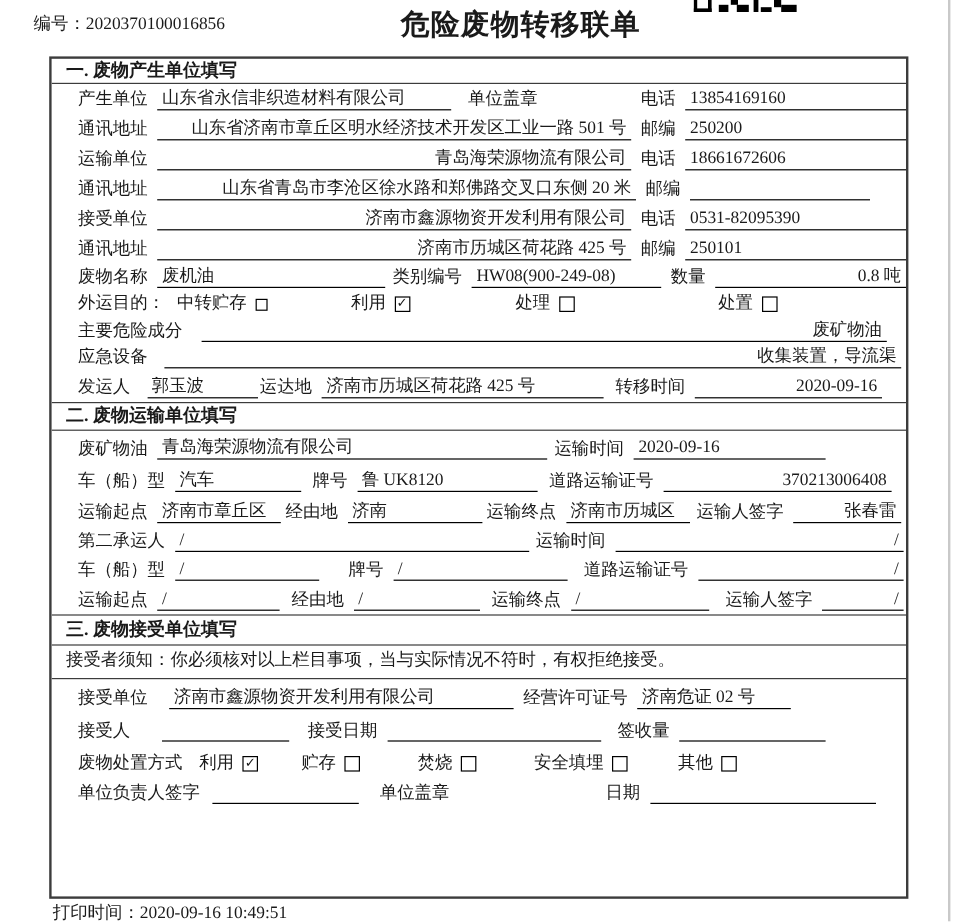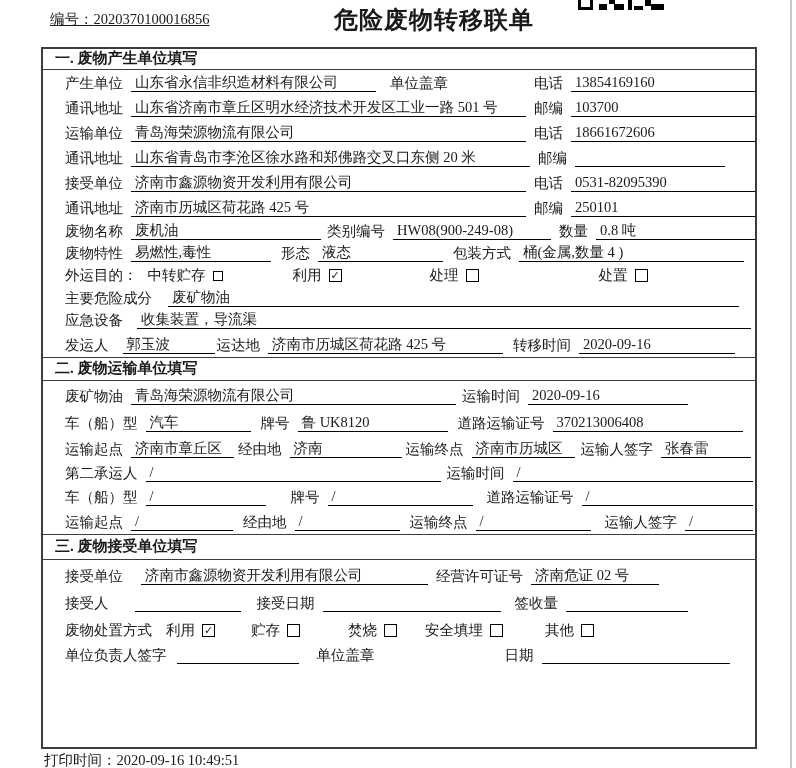--- a/index.html
+++ b/index.html
@@ -2,21 +2,21 @@
 <html><head>
 <meta charset="utf-8">
 <style>
   html,body{margin:0;padding:0;}
   body{
     width:796px;height:768px;position:relative;overflow:hidden;
     background:#ffffff;color:#1a1a1a;
     font-family:"Liberation Serif","DejaVu Serif",serif;
     font-size:14.5px;
   }
-  .serial{position:absolute;left:50px;top:10px;white-space:pre;text-decoration:underline;}
+  .serial{position:absolute;left:28px;top:10px;white-space:pre;}
   .doc-title{
     position:absolute;top:4px;left:50%;transform:translateX(-50%);
     margin-left:36px;font-size:24px;font-weight:bold;white-space:pre;letter-spacing:1px;
   }
   .qr{position:absolute;left:578px;top:0;width:86px;height:10px;}
   .edge-line{position:absolute;right:4px;top:0;width:2px;height:768px;background:#c9c9c9;}
   .form-table{
     position:absolute;left:41px;top:47px;width:716px;height:702px;
     border:2px solid #3c3c3c;box-sizing:border-box;
     display:flex;flex-direction:column;overflow:hidden;background:#fff;
@@ -34,21 +34,21 @@
   .note-row{
     display:flex;align-items:center;padding:0 0 4px 12px;
     border-bottom:1.2px solid #3c3c3c;flex:none;box-sizing:border-box;white-space:pre;
   }
   .lbl{white-space:pre;flex:none;line-height:1.15;}
   .val{
     border-bottom:1.1px solid #000;flex:none;white-space:pre;
     padding:0 4px;line-height:1.15;min-height:17px;box-sizing:border-box;
     margin-left:8px;overflow:hidden;
   }
-  .grow{flex:1 1 auto;}
+  .grow{flex:1 1 auto;text-align:right;}
   .sp{flex:1 1 auto;}
   .box{
     flex:none;width:11px;height:11px;border:1.2px solid #000;
     margin:0 0 2px 7px;display:flex;align-items:center;justify-content:center;
     font-size:11px;line-height:1;box-sizing:content-box;
   }
   .box.small{width:8px;height:8px;margin-bottom:3px;}
   .print-time{position:absolute;left:44px;top:751px;white-space:pre;}
 </style>
 </head>
@@ -84,21 +84,21 @@
     <span class="lbl" style="margin-left:14px">单位盖章</span>
     <span class="sp"></span>
     <span class="lbl">电话</span>
     <span class="val" style="width:184px">13854169160</span>
   </div>
 
   <div class="row" style="height:25px">
     <span class="lbl">通讯地址</span>
     <span class="val grow">山东省济南市章丘区明水经济技术开发区工业一路 501 号</span>
     <span class="lbl" style="margin-left:8px">邮编</span>
-    <span class="val" style="width:184px">103700</span>
+    <span class="val" style="width:184px">250200</span>
   </div>
 
   <div class="row" style="height:25px">
     <span class="lbl">运输单位</span>
     <span class="val grow">青岛海荣源物流有限公司</span>
     <span class="lbl" style="margin-left:8px">电话</span>
     <span class="val" style="width:184px">18661672606</span>
   </div>
 
   <div class="row" style="height:25px">
@@ -124,29 +124,20 @@
 
   <div class="row" style="height:23px">
     <span class="lbl">废物名称</span>
     <span class="val" style="width:190px">废机油</span>
     <span class="lbl" style="margin-left:6px">类别编号</span>
     <span class="val" style="width:158px">HW08(900-249-08)</span>
     <span class="lbl" style="margin-left:8px">数量</span>
     <span class="val grow">0.8 吨</span>
   </div>
 
-  <div class="row" style="height:22px">
-    <span class="lbl">废物特性</span>
-    <span class="val" style="width:140px">易燃性,毒性</span>
-    <span class="lbl" style="margin-left:10px">形态</span>
-    <span class="val" style="width:125px">液态</span>
-    <span class="lbl" style="margin-left:10px">包装方式</span>
-    <span class="val" style="width:225px">桶(金属,数量 4 )</span>
-    <span class="sp"></span>
-  </div>
 
   <div class="row" style="height:22px">
     <span class="lbl">外运目的：</span>
     <span class="lbl" style="margin-left:10px">中转贮存</span>
     <span class="box small"></span>
     <span class="lbl" style="margin-left:70px">利用</span>
     <span class="box">✓</span>
     <span class="lbl" style="margin-left:88px">处理</span>
     <span class="box"></span>
     <span class="lbl" style="margin-left:120px">处置</span>
@@ -226,20 +217,21 @@
     <span class="lbl" style="margin-left:10px">经由地</span>
     <span class="val" style="width:105px">/</span>
     <span class="lbl" style="margin-left:10px">运输终点</span>
     <span class="val" style="width:115px">/</span>
     <span class="lbl" style="margin-left:14px">运输人签字</span>
     <span class="val grow" style="margin-right:2px">/</span>
   </div>
 
   <div class="sec bt" style="height:26px">三. 废物接受单位填写</div>
 
+  <div class="note-row" style="height:28px">接受者须知：你必须核对以上栏目事项，当与实际情况不符时，有权拒绝接受。</div>
 
   <div class="row" style="height:28px">
     <span class="lbl">接受单位</span>
     <span class="val" style="margin-left:18px;width:287px">济南市鑫源物资开发利用有限公司</span>
     <span class="lbl" style="margin-left:8px">经营许可证号</span>
     <span class="val" style="width:128px">济南危证 02 号</span>
     <span class="sp"></span>
   </div>
 
   <div class="row" style="height:27px">
@@ -253,21 +245,21 @@
   </div>
 
   <div class="row" style="height:27px">
     <span class="lbl">废物处置方式</span>
     <span class="lbl" style="margin-left:14px">利用</span>
     <span class="box">✓</span>
     <span class="lbl" style="margin-left:36px">贮存</span>
     <span class="box"></span>
     <span class="lbl" style="margin-left:48px">焚烧</span>
     <span class="box"></span>
-    <span class="lbl" style="margin-left:28px">安全填埋</span>
+    <span class="lbl" style="margin-left:48px">安全填埋</span>
     <span class="box"></span>
     <span class="lbl" style="margin-left:42px">其他</span>
     <span class="box"></span>
     <span class="sp"></span>
   </div>
 
   <div class="row" style="height:25px">
     <span class="lbl">单位负责人签字</span>
     <span class="val" style="margin-left:10px;width:122px"></span>
     <span class="lbl" style="margin-left:18px">单位盖章</span>

